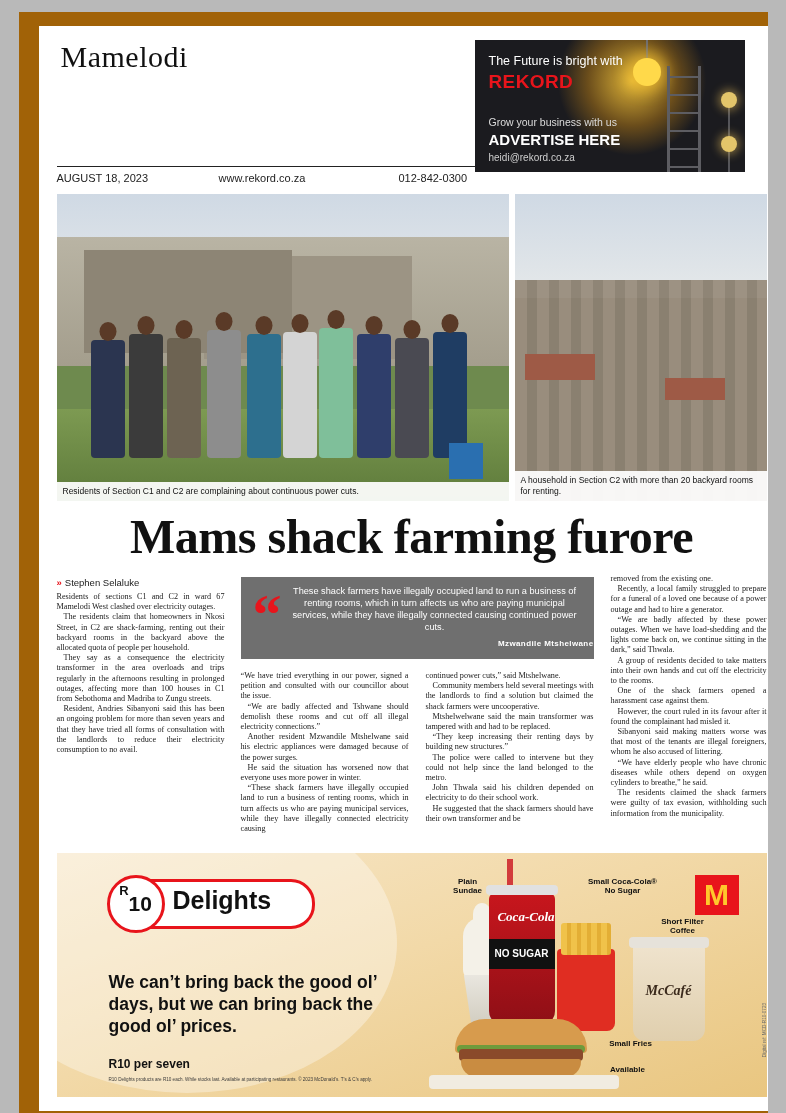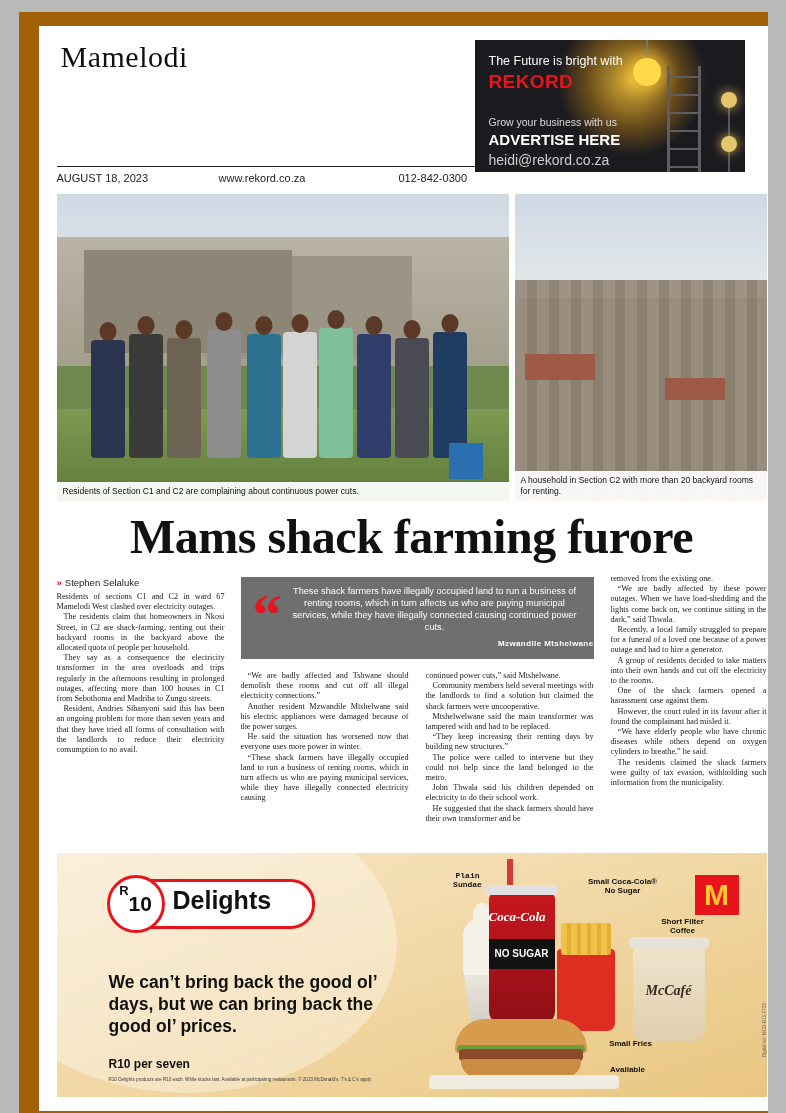--- a/index.html
+++ b/index.html
@@ -172,21 +172,21 @@
     font-family: "Liberation Sans", sans-serif;
     font-weight: bold;
     font-size: 15px;
   }
   .ad-top-l5 {
     position: absolute;
     left: 14px;
     top: 112px;
     color: #cfcfcf;
     font-family: "Liberation Sans", sans-serif;
-    font-size: 14px;
+    font-size: 10px;
   }
 
   
   .photo-main {
     position: absolute;
     left: 18px;
     top: 168px;
     width: 452px;
     height: 307px;
     overflow: hidden;
@@ -480,21 +480,21 @@
     line-height: 30px;
   }
   .ad-label {
     position: absolute;
     font-family: "Liberation Sans", sans-serif;
     font-weight: bold;
     font-size: 8px;
     color: #111;
     text-align: center;
   }
-  .lbl-sundae { left: 386px; top: 18px; width: 50px; font-family: Liberation Mono, monospace; }
+  .lbl-sundae { left: 386px; top: 24px; width: 50px; }
   .lbl-coke { left: 531px; top: 24px; width: 70px; }
   .lbl-coffee { left: 595px; top: 64px; width: 62px; }
   .lbl-fries { left: 545px; top: 186px; width: 58px; }
   .lbl-burger { left: 540px; top: 212px; width: 62px; }
 
   
   .cup-coke {
     position: absolute;
     left: 432px;
     top: 40px;
@@ -529,21 +529,21 @@
     left: 18px;
     top: -34px;
     width: 6px;
     height: 30px;
     background: #d23b3b;
   }
   .cup-coke .script {
     position: absolute;
     left: 0; right: 0;
     top: 16px;
-    text-align: left;
+    text-align: right;
     color: #fff;
     font-family: "Liberation Serif", serif;
     font-style: italic;
     font-weight: bold;
     font-size: 13px;
   }
   .cone {
     position: absolute;
     left: 398px;
     top: 64px;
@@ -772,43 +772,45 @@
     </div>
 
     <div class="col col1">
       <p class="first">Residents of sections C1 and C2 in ward 67 Mamelodi West clashed over electricity outages.</p>
       <p>The residents claim that homeowners in Nkosi Street, in C2 are shack-farming, renting out their backyard rooms in the backyard above the allocated quota of people per household.</p>
       <p>They say as a consequence the electricity transformer in the area overloads and trips regularly in the afternoons resulting in prolonged outages, affecting more than 100 houses in C1 from Sebothoma and Madriba to Zungu streets.</p>
       <p>Resident, Andries Sibanyoni said this has been an ongoing problem for more than seven years and that they have tried all forms of consultation with the landlords to reduce their electricity consumption to no avail.</p>
     </div>
 
     <div class="col col2">
+      <p class="first">“We have tried everything in our power, signed a petition and consulted with our councillor about the issue.</p>
       <p>“We are badly affected and Tshwane should demolish these rooms and cut off all illegal electricity connections.”</p>
       <p>Another resident Mzwandile Mtshelwane said his electric appliances were damaged because of the power surges.</p>
       <p>He said the situation has worsened now that everyone uses more power in winter.</p>
       <p>“These shack farmers have illegally occupied land to run a business of renting rooms, which in turn affects us who are paying municipal services, while they have illegally connected electricity causing</p>
     </div>
 
     <div class="col col3">
       <p class="first">continued power cuts,” said Mtshelwane.</p>
       <p>Community members held several meetings with the landlords to find a solution but claimed the shack farmers were uncooperative.</p>
       <p>Mtshelwelwane said the main transformer was tampered with and had to be replaced.</p>
       <p>“They keep increasing their renting days by building new structures.”</p>
       <p>The police were called to intervene but they could not help since the land belonged to the metro.</p>
       <p>John Thwala said his children depended on electricity to do their school work.</p>
       <p>He suggested that the shack farmers should have their own transformer and be</p>
     </div>
 
     <div class="col col4">
       <p class="first">removed from the existing one.</p>
+      <p>Recently, a local family struggled to prepare for a funeral of a loved one because of a power outage and had to hire a generator.</p>
       <p>“We are badly affected by these power outages. When we have load-shedding and the lights come back on, we continue sitting in the dark,” said Thwala.</p>
-      <p>Recently, a local family struggled to prepare for a funeral of a loved one because of a power outage and had to hire a generator.</p>
       <p>A group of residents decided to take matters into their own hands and cut off the electricity to the rooms.</p>
       <p>One of the shack farmers opened a harassment case against them.</p>
       <p>However, the court ruled in its favour after it found the complainant had misled it.</p>
+      <p>Sibanyoni said making matters worse was that most of the tenants are illegal foreigners, whom he also accused of littering.</p>
       <p>“We have elderly people who have chronic diseases while others depend on oxygen cylinders to breathe,” he said.</p>
       <p>The residents claimed the shack farmers were guilty of tax evasion, withholding such information from the municipality.</p>
     </div>
 
     <div class="ad-bottom">
       <div class="swoosh"></div>
 
       <div class="price-badge"></div>
       <div class="price-circle"><span class="r">R</span><span>10</span></div>
       <div class="delights">Delights</div>

